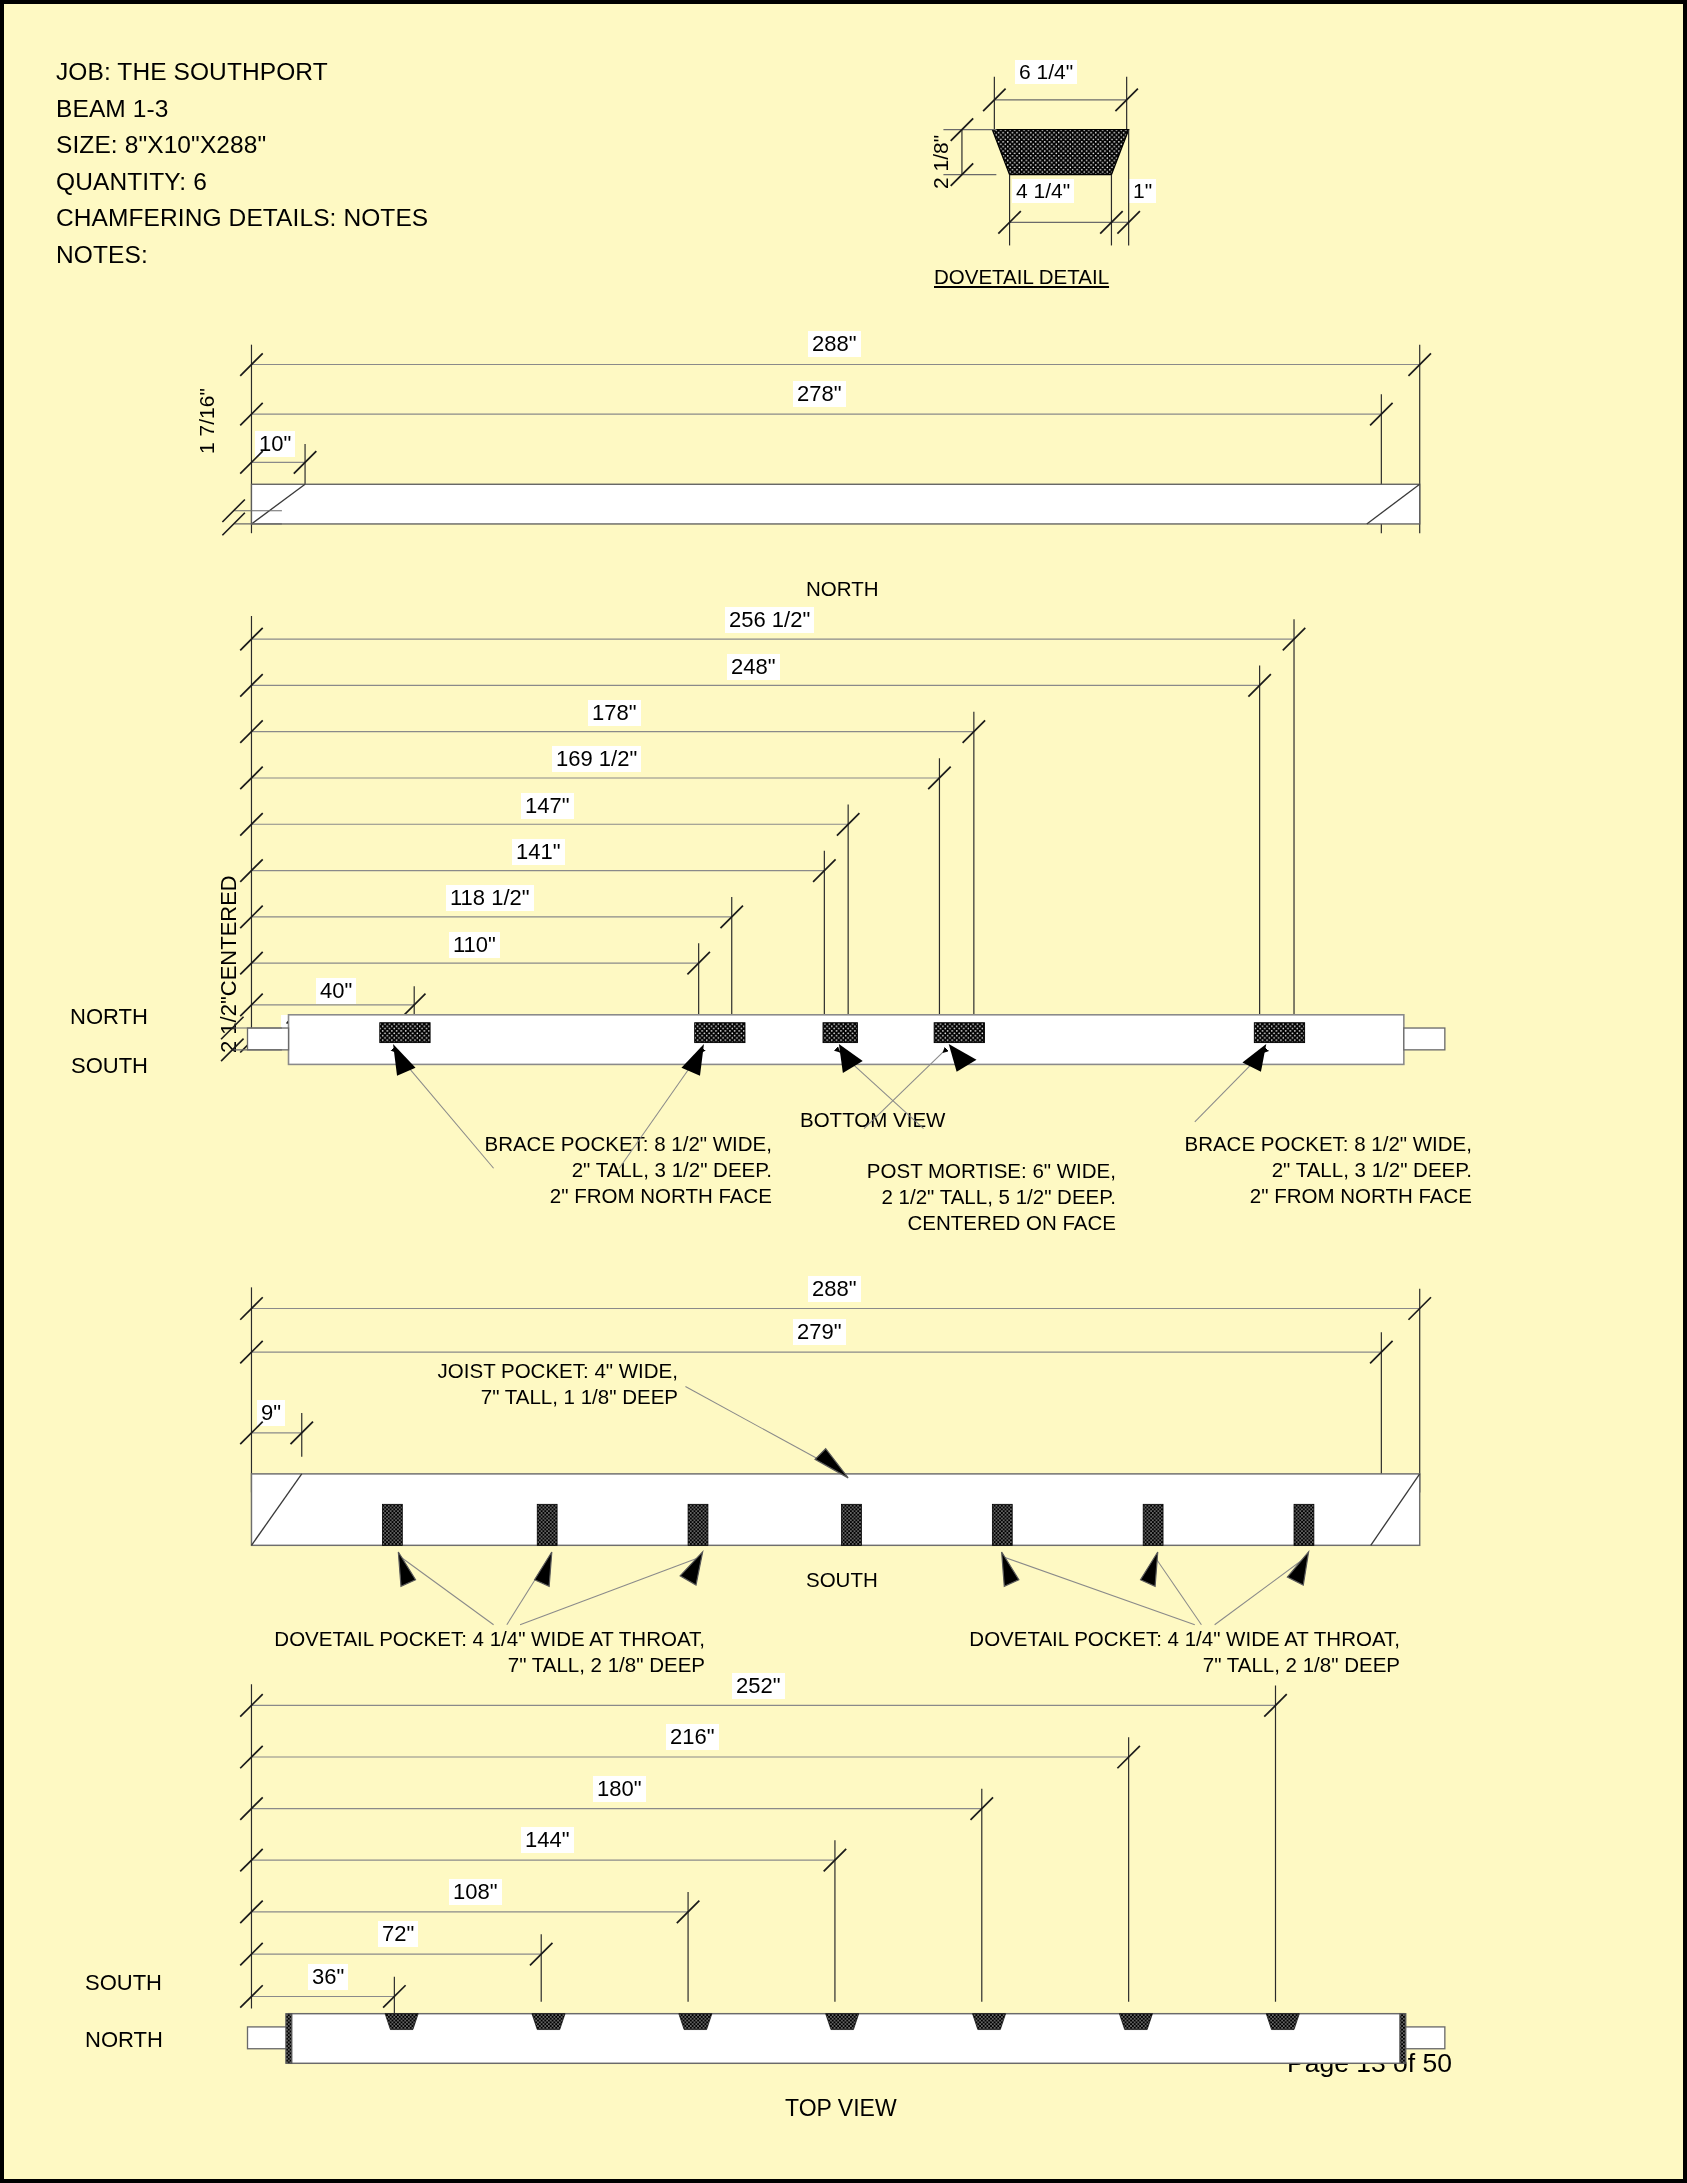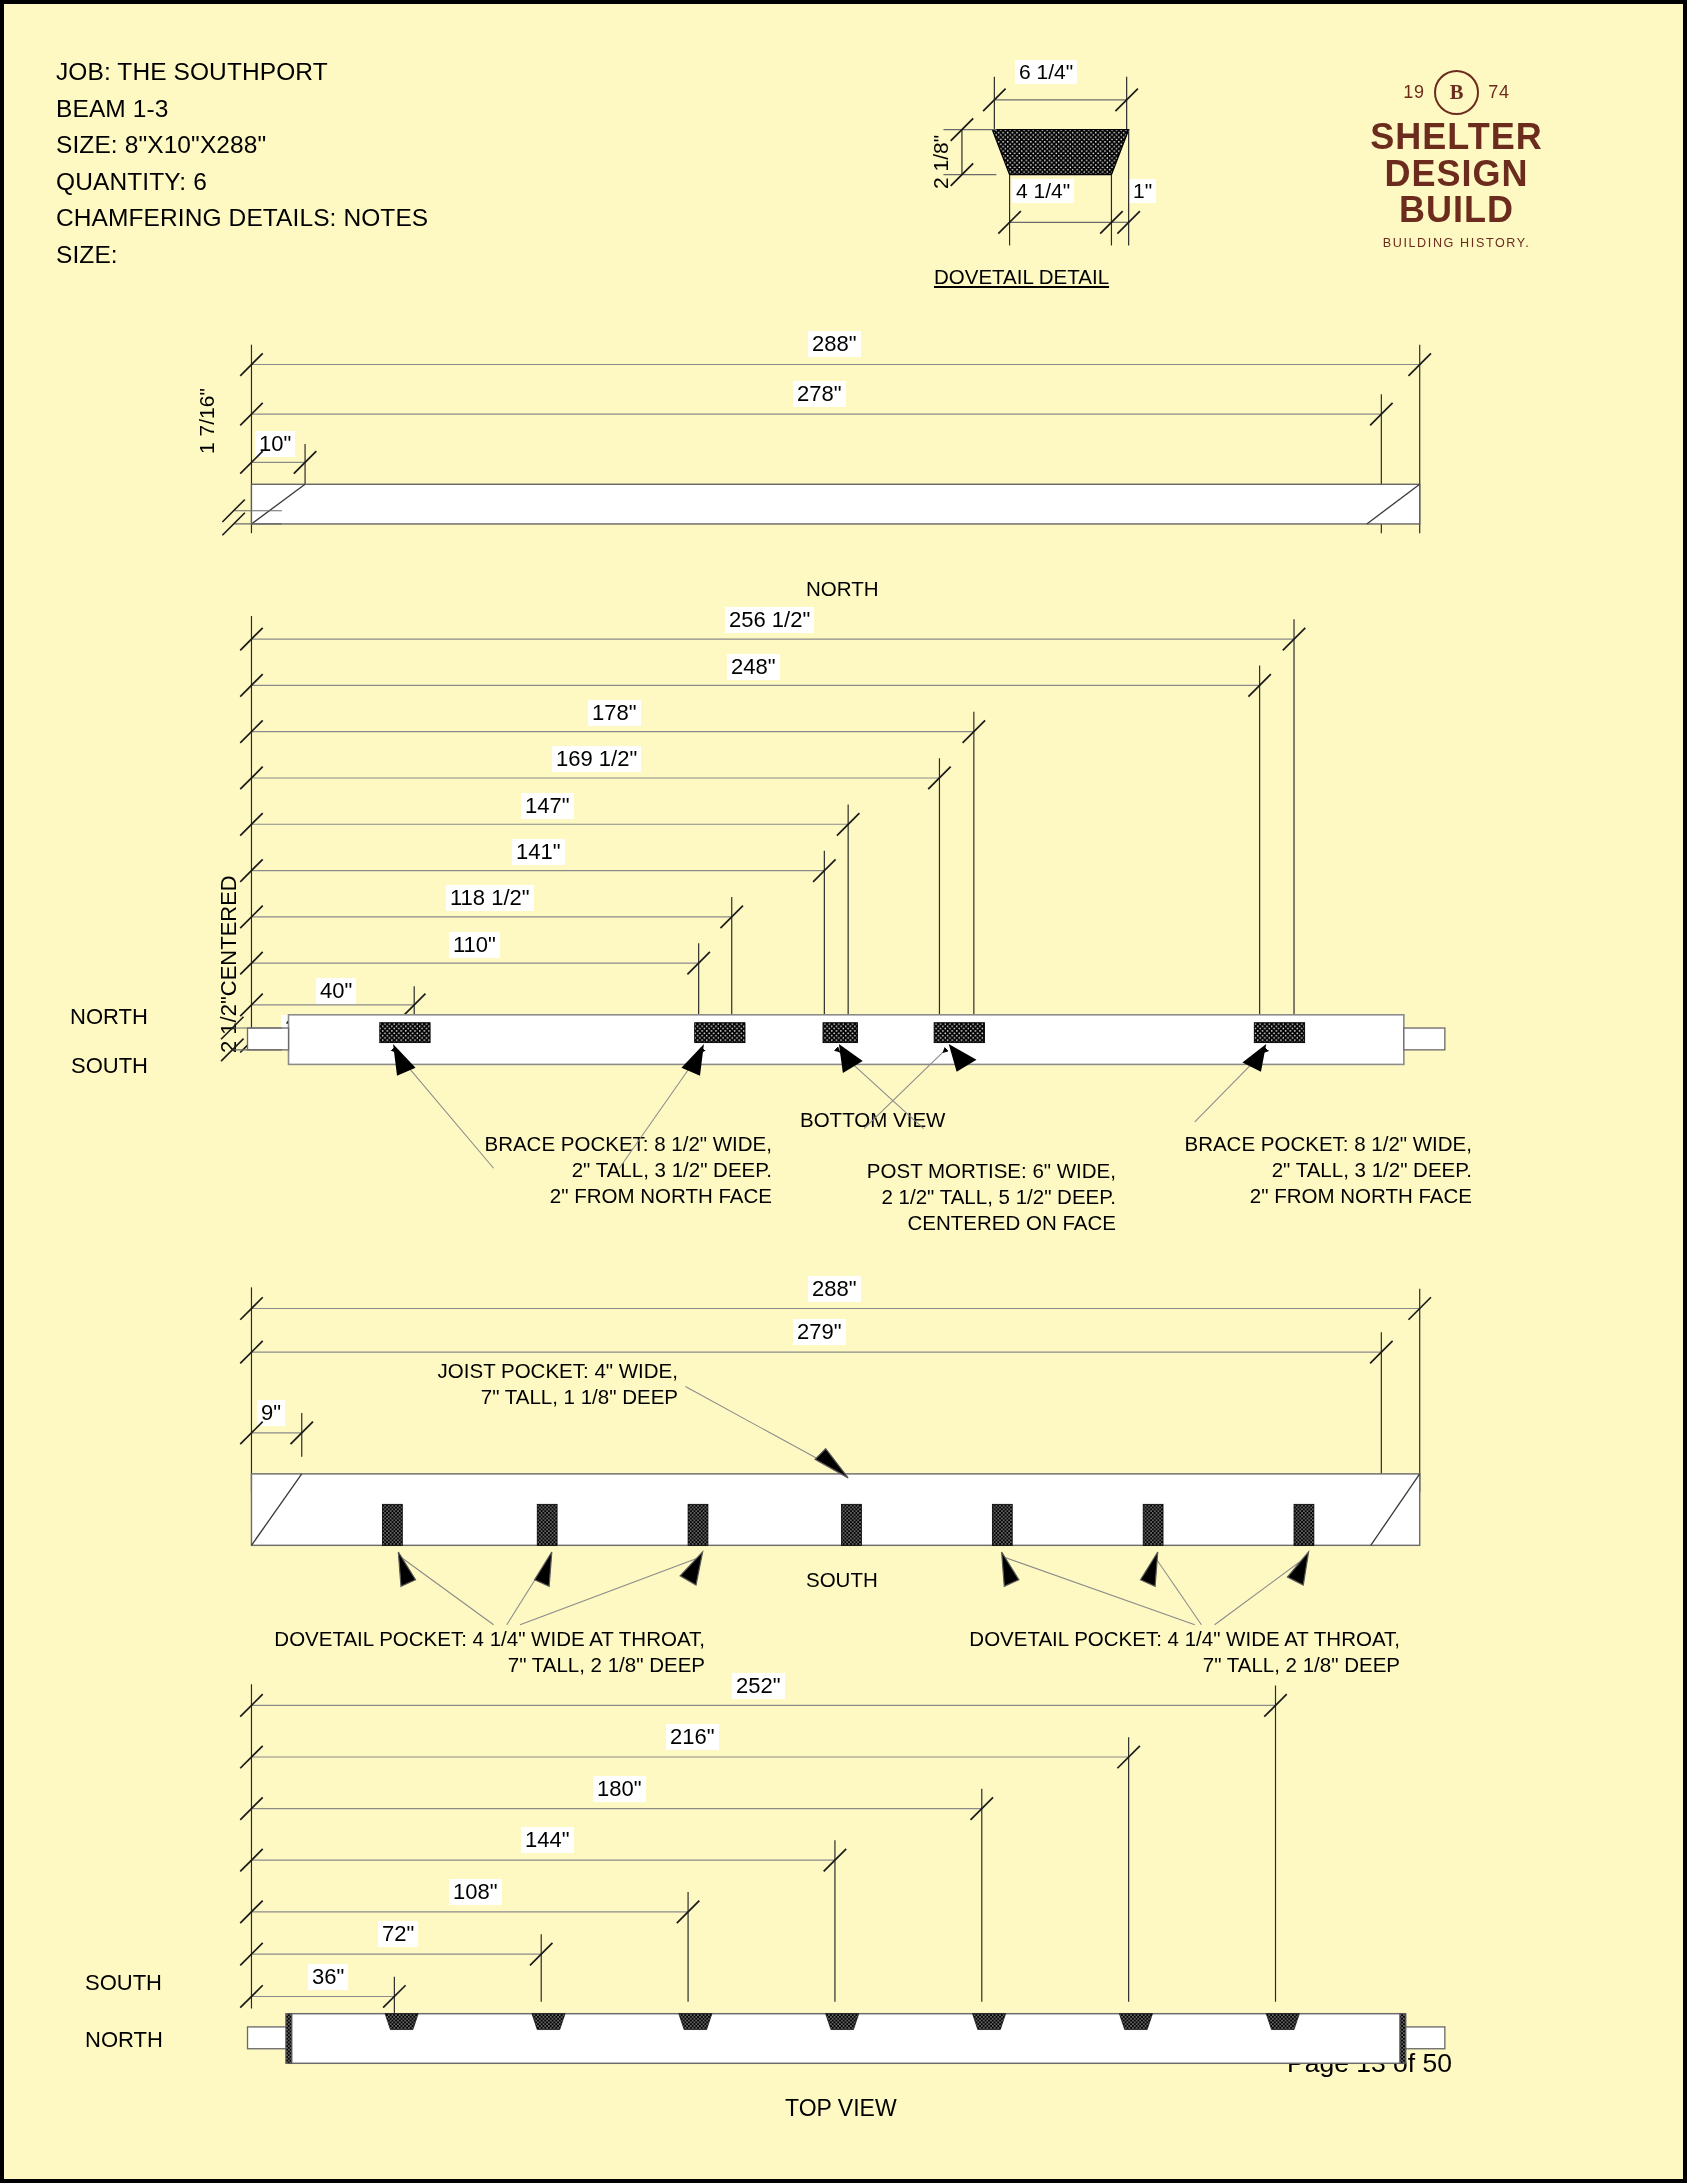--- a/index.html
+++ b/index.html
@@ -55,33 +55,23 @@
 <body>
 
 <div id="sheet">
 
   <div id="titleblock" class="abs">
     <div>JOB:  THE SOUTHPORT</div>
     <div>BEAM 1-3</div>
     <div>SIZE: 8"X10"X288"</div>
     <div>QUANTITY: 6</div>
     <div>CHAMFERING DETAILS: NOTES</div>
-    <div>SIZE:</div>
+    <div>NOTES:</div>
   </div>
 
-  <div id="logo" class="abs">
-    <div class="mark">
-      <span class="yr">19</span>
-      <span class="circle">B</span>
-      <span class="yr">74</span>
-    </div>
-    <div class="l1">SHELTER</div>
-    <div class="l2">DESIGN BUILD</div>
-    <div class="tag">BUILDING HISTORY.</div>
-  </div>
 
   <div class="dim-label" style="left:1011px;top:56px;font-size:21px;">6 1/4"</div>
   <div class="dim-label" style="left:1008px;top:175px;font-size:21px;">4 1/4"</div>
   <div class="dim-label" style="left:1125px;top:175px;font-size:21px;">1"</div>
   <div class="txt rot" style="left:926px;top:185px;font-size:21px;">2 1/8"</div>
   <div class="view-label" style="left:930px;top:261px;text-decoration:underline;">DOVETAIL DETAIL</div>
 
   <div class="dim-label" style="left:804px;top:327px;">288"</div>
   <div class="dim-label" style="left:789px;top:377px;">278"</div>
   <div class="dim-label" style="left:251px;top:427px;">10"</div>

